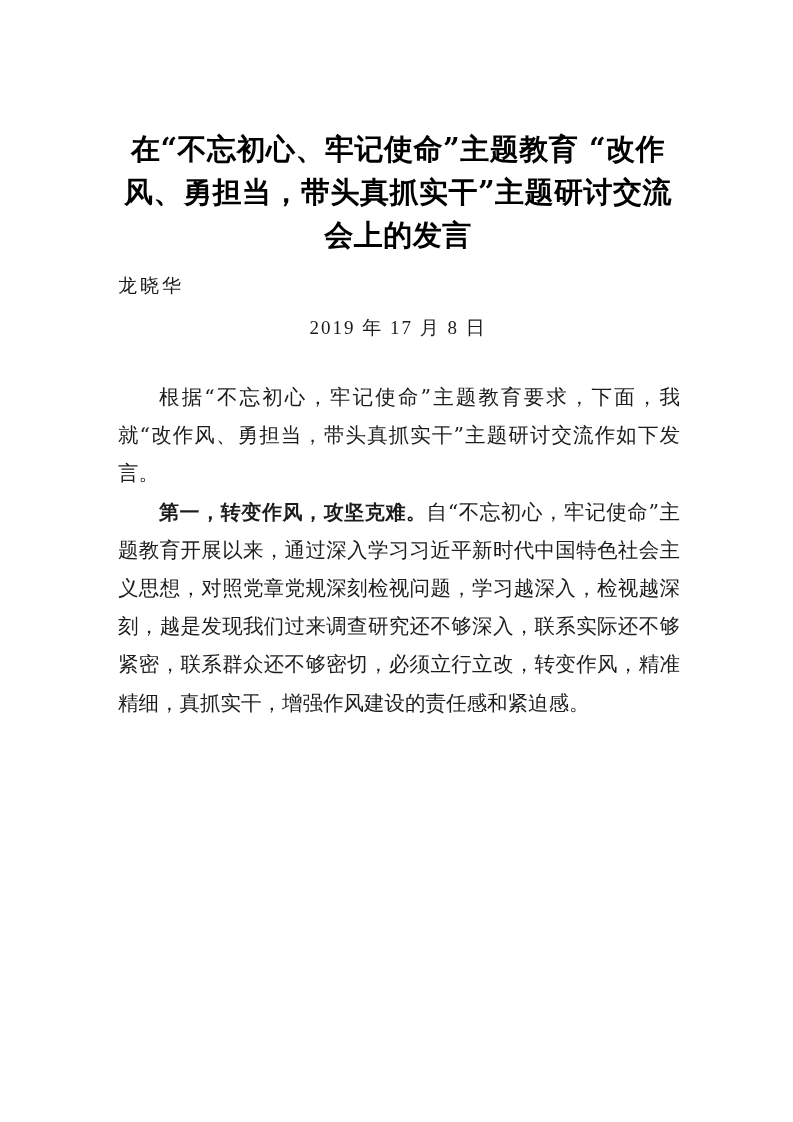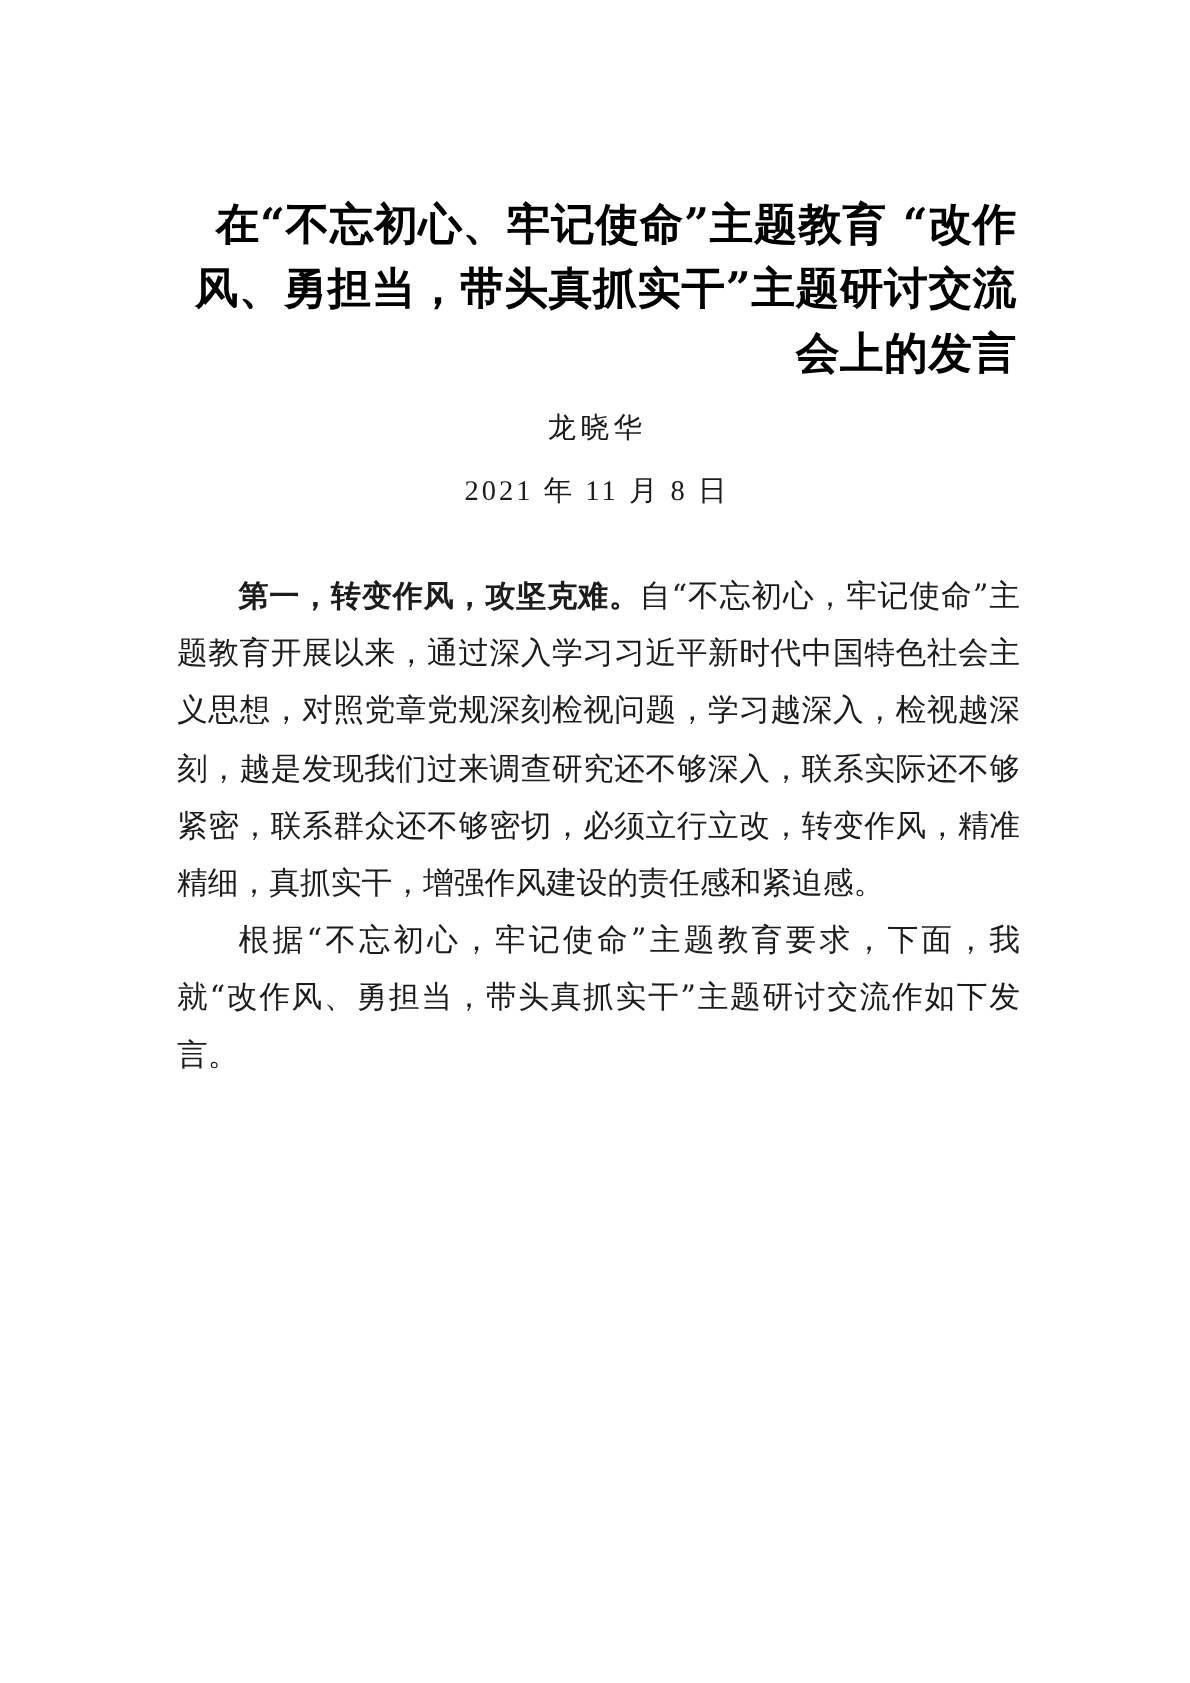--- a/index.html
+++ b/index.html
@@ -28,32 +28,32 @@
     padding: 0;
     position: absolute;
     top: 128px;
     left: 0;
     width: 560px;
     font-family: "DejaVu Serif", "Liberation Serif", serif;
     font-weight: bold;
     font-size: 29px;
     line-height: 43px;
     letter-spacing: 0.5px;
-    text-align: right;
+    text-align: center;
     color: #000000;
     word-break: break-all;
   }
 
   
   .doc-author {
     position: absolute;
     top: 270px;
     left: 0;
     width: 560px;
-    text-align: center;
+    text-align: left;
     font-family: "DejaVu Serif", "Liberation Serif", serif;
     font-size: 19px;
     line-height: 30px;
     color: #1b1b1b;
     letter-spacing: 3px;
   }
 
   
   .doc-date {
     position: absolute;
@@ -103,24 +103,24 @@
 </head>
 <body>
 
 <div class="page">
   <div class="content">
 
     <h1 class="doc-title">在“不忘初心、牢记使命”主题教育 “改作风、勇担当，带头真抓实干”主题研讨交流会上的发言</h1>
 
     <div class="doc-author">龙晓华</div>
 
-    <div class="doc-date">2021 年 11 月 8 日</div>
+    <div class="doc-date">2019 年 17 月 8 日</div>
 
     <div class="body-text">
 
+      <p><span class="lead-hei"></span><span>根据“不忘初心，牢记使命”主题教育要求，下面，我就“改作风、勇担当，带头真抓实干”主题研讨交流作如下发言。</span></p>
+
       <p><span class="lead-hei">第一，转变作风，攻坚克难。</span><span>自“不忘初心，牢记使命”主题教育开展以来，通过深入学习习近平新时代中国特色社会主义思想，对照党章党规深刻检视问题，学习越深入，检视越深刻，越是发现我们过来调查研究还不够深入，联系实际还不够紧密，联系群众还不够密切，必须立行立改，转变作风，精准精细，真抓实干，增强作风建设的责任感和紧迫感。</span></p>
-
-      <p><span class="lead-hei"></span><span>根据“不忘初心，牢记使命”主题教育要求，下面，我就“改作风、勇担当，带头真抓实干”主题研讨交流作如下发言。</span></p>
 
 
     </div>
   </div>
 </div>
 
 </body></html>

